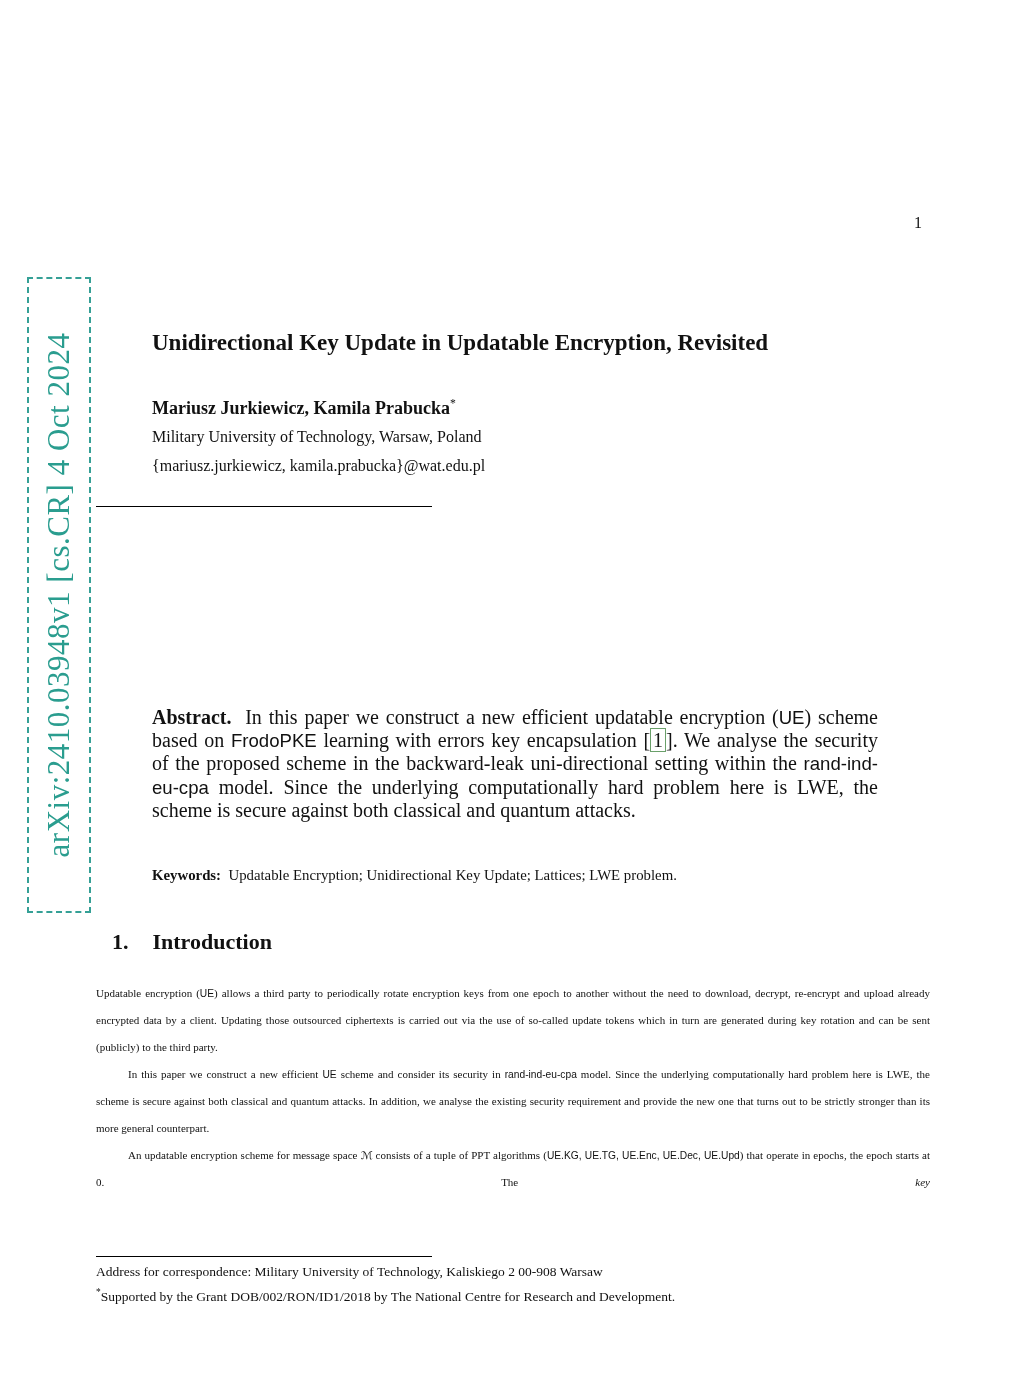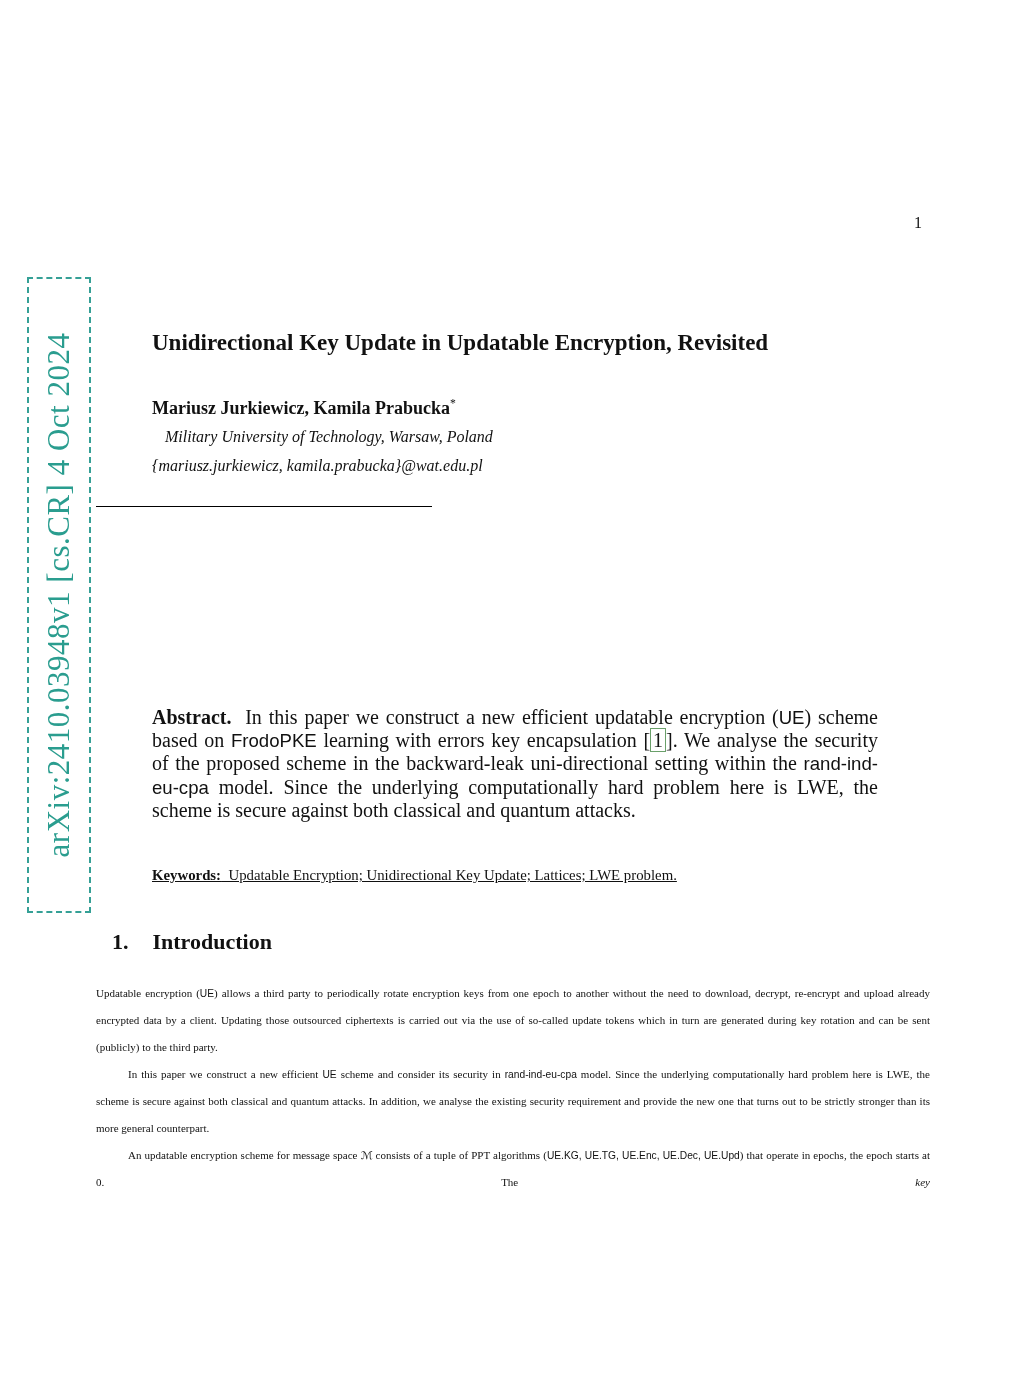--- a/index.html
+++ b/index.html
@@ -58,30 +58,27 @@
     font-size: 18px;
     font-weight: 700;
   }
   .authors sup { font-size: 0.65em; font-weight: 400; }
 
   .affiliation {
     position: absolute;
     top: 428px;
     left: 152px;
     font-size: 16px;
-    font-style: italic;
-    margin-left: 13px;
   }
 
   .email {
     position: absolute;
     top: 457px;
     left: 152px;
     font-size: 16px;
-    font-style: italic;
   }
 
   .title-rule {
     position: absolute;
     top: 506px;
     left: 96px;
     width: 336px;
     border: none;
     border-top: 1.6px solid #000;
   }
@@ -96,21 +93,20 @@
     text-align: justify;
   }
 
   .keywords {
     position: absolute;
     top: 864px;
     left: 152px;
     width: 726px;
     font-size: 14.8px;
     line-height: 23.2px;
-    text-decoration: underline;
   }
 
   .section-heading {
     position: absolute;
     top: 929px;
     left: 112px;
     font-size: 22px;
     font-weight: 700;
   }
   .section-heading .sec-label { margin-left: 24px; }
@@ -183,14 +179,19 @@
   <p class="keywords"><span class="bf">Keywords:</span><span>&nbsp; Updatable Encryption; Unidirectional Key Update; Lattices; LWE problem.</span></p>
 
   <h2 class="section-heading"><span>1.</span><span class="sec-label">Introduction</span></h2>
 
   <div class="body-text">
     <p><span>Updatable encryption (</span><span class="sf">UE</span><span>) allows a third party to periodically rotate encryption keys from one epoch to another without the need to download, decrypt, re-encrypt and upload already encrypted data by a client. Updating those outsourced ciphertexts is carried out via the use of so-called update tokens which in turn are generated during key rotation and can be sent (publicly) to the third party.</span></p>
     <p class="indent"><span>In this paper we construct a new efficient </span><span class="sf">UE</span><span> scheme and consider its security in </span><span class="sf">rand-ind-eu-cpa</span><span> model. Since the underlying computationally hard problem here is LWE, the scheme is secure against both classical and quantum attacks. In addition, we analyse the existing security requirement and provide the new one that turns out to be strictly stronger than its more general counterpart.</span></p>
     <p class="indent cont"><span>An updatable encryption scheme for message space </span><span class="mathcal">ℳ</span><span> consists of a tuple of PPT algorithms (</span><span class="sf">UE.KG, UE.TG, UE.Enc, UE.Dec, UE.Upd</span><span>) that operate in epochs, the epoch starts at 0. The </span><span class="it">key</span></p>
   </div>
 
+  <div class="footnote-block">
+    <hr class="footnote-rule">
+    <p class="footnote"><span>Address for correspondence: Military University of Technology, Kaliskiego 2 00-908 Warsaw</span></p>
+    <p class="footnote"><sup>*</sup><span>Supported by the Grant DOB/002/RON/ID1/2018 by The National Centre for Research and Development.</span></p>
+  </div>
 
 </div>
 
 </body></html>

